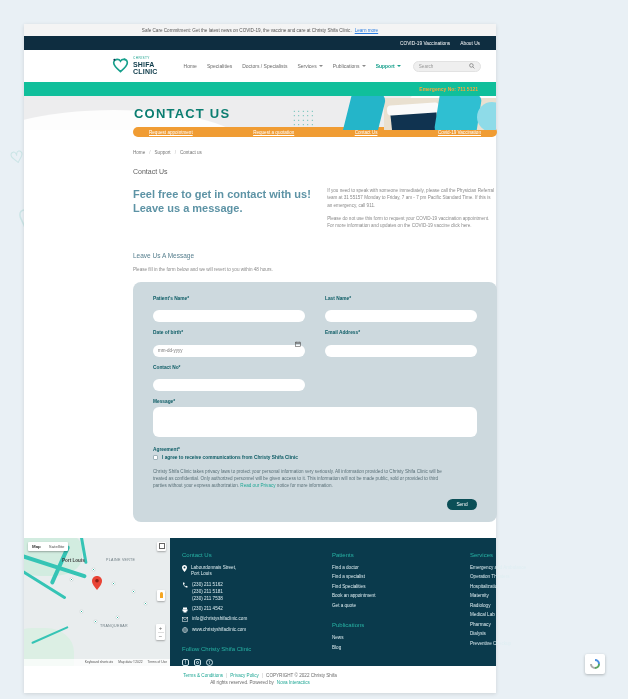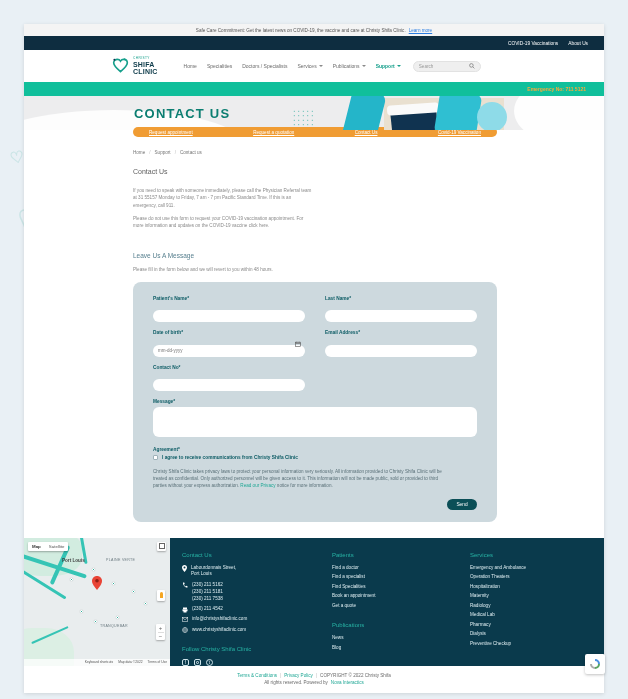--- a/index.html
+++ b/index.html
@@ -1,19 +1,19 @@
 <!DOCTYPE html>
 <html><head>
 <meta charset="utf-8">
 <style>
   * { margin:0; padding:0; box-sizing:border-box; font-family:"Liberation Sans", sans-serif; }
   body { width:628px; height:699px; }
   .canvas { position:relative; width:628px; height:699px; background:#e9f0f5; overflow:hidden; }
   .decor-heart { position:absolute; color:rgba(23,160,140,.14); font-weight:bold; pointer-events:none; }
-  .page { position:absolute; left:24px; top:24px; width:580px; background:#0369a1; box-shadow:0 1px 4px rgba(0,0,0,.12); }
+  .page { position:absolute; left:24px; top:24px; width:472px; background:#0369a1; box-shadow:0 1px 4px rgba(0,0,0,.12); }
 
   
   .announce { height:12px; background:#f4f4f4; display:flex; align-items:center; justify-content:center; gap:3px; font-size:4.6px; color:#555; }
   .announce a { color:#2a7de1; text-decoration:underline; cursor:pointer; }
 
   
   .topbar { height:14px; background:#0e2d40; display:flex; align-items:center; justify-content:flex-end; gap:10px; padding-right:16px; }
   .topbar span { font-size:4.8px; color:#fff; cursor:pointer; }
 
   
@@ -235,20 +235,21 @@
         <span>Home</span>
         <span class="sep"></span>
         <span>Support</span>
         <span class="sep"></span>
         <span>Contact us</span>
       </div>
 
       <div class="sec-title">Contact Us</div>
 
       <div class="cols">
+        <div class="headline">Feel free to get in contact with us! Leave us a message.</div>
         <div class="intro">
           <p>If you need to speak with someone immediately, please call the Physician Referral team at 31 55157 Monday to Friday, 7 am - 7 pm Pacific Standard Time. If this is an emergency, call 911.</p>
           <p>Please do not use this form to request your COVID-19 vaccination appointment. For more information and updates on the COVID-19 vaccine click here.</p>
         </div>
       </div>
 
       <div class="form-title">Leave Us A Message</div>
       <div class="form-note">Please fill in the form below and we will revert to you within 48 hours.</div>
 
       <div class="panel">

